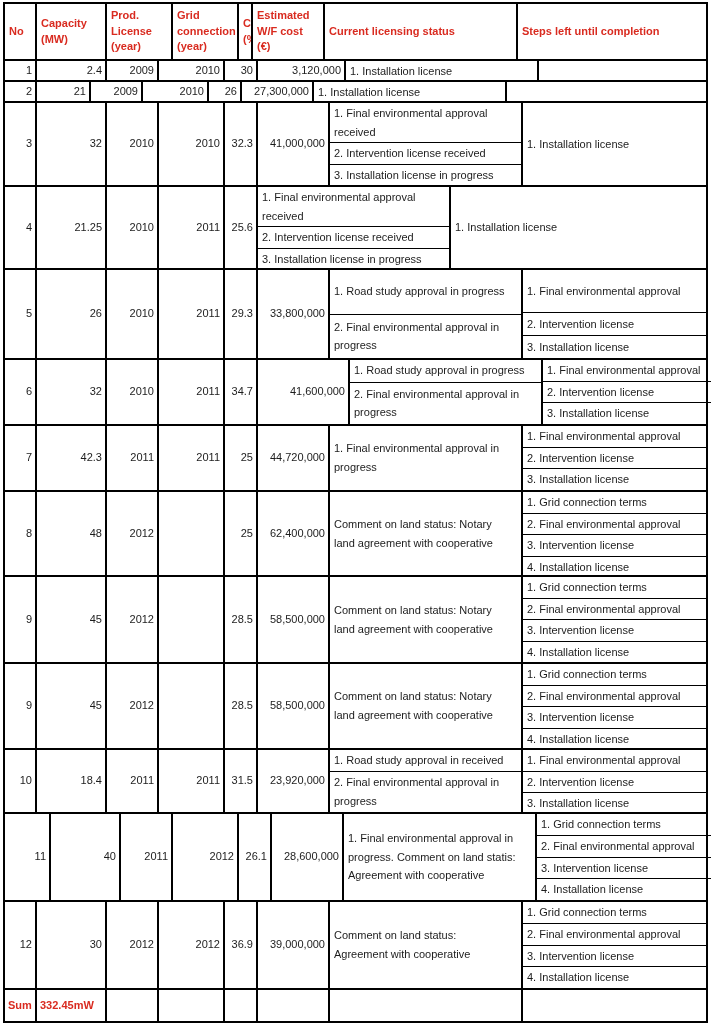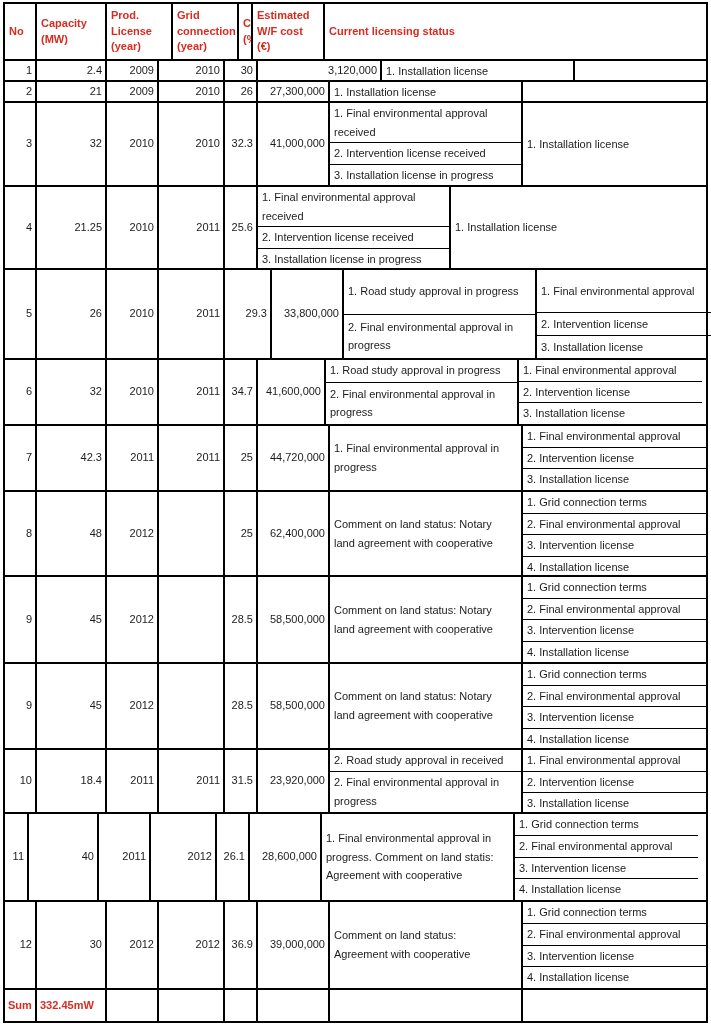--- a/index.html
+++ b/index.html
@@ -67,38 +67,39 @@
 (year)</div>
       <div class="cell h" style="width: 66px;">Grid
 connection
 (year)</div>
       <div class="cell h" style="width: 14px;">CF
 (%)</div>
       <div class="cell h" style="width: 72px;">Estimated
 W/F cost
 (€)</div>
       <div class="cell h" style="width: 193px;">Current licensing status</div>
+      <div class="cell h" style="width: 183px;">Steps left until completion</div>
     </div>
     <div class="t-row" style="height: 21px;">
       <div class="cell num" style="width: 32px;">1</div>
       <div class="cell num" style="width: 70px;">2.4</div>
       <div class="cell num" style="width: 52px;">2009</div>
       <div class="cell num" style="width: 66px;">2010</div>
       <div class="cell num" style="width: 33px;">30</div>
-      <div class="cell num" style="width: 88px; margin-left: 36px;">3,120,000</div>
+      <div class="cell num" style="width: 88px;">3,120,000</div>
       <div class="cell stack" style="width: 193px;">
         <div class="sub" style="flex: 1 1 0px;">1. Installation license</div>
       </div>
       <div class="cell stack" style="width: 183px;">
         <div class="sub" style="flex: 1 1 0px;"></div>
       </div>
     </div>
     <div class="t-row" style="height: 21px;">
       <div class="cell num" style="width: 32px;">2</div>
-      <div class="cell num" style="width: 70px; text-align: right;">21</div>
+      <div class="cell num" style="width: 54px; text-align: right;">21</div>
       <div class="cell num" style="width: 52px;">2009</div>
       <div class="cell num" style="width: 66px;">2010</div>
       <div class="cell num" style="width: 33px;">26</div>
       <div class="cell num" style="width: 72px;">27,300,000</div>
       <div class="cell stack" style="width: 193px;">
         <div class="sub" style="flex: 1 1 0px;">1. Installation license</div>
       </div>
       <div class="cell stack" style="width: 183px;">
         <div class="sub" style="flex: 1 1 0px;"></div>
       </div>
@@ -134,40 +135,40 @@
       </div>
       <div class="cell stack" style="width: 183px;">
         <div class="sub" style="flex: 1 1 0px;">1. Installation license</div>
       </div>
     </div>
     <div class="t-row" style="height: 90px;">
       <div class="cell num" style="width: 32px;">5</div>
       <div class="cell num" style="width: 70px;">26</div>
       <div class="cell num" style="width: 52px;">2010</div>
       <div class="cell num" style="width: 66px;">2011</div>
-      <div class="cell num" style="width: 33px; margin-left: 14px;">29.3</div>
+      <div class="cell num" style="width: 33px;">29.3</div>
       <div class="cell num" style="width: 72px;">33,800,000</div>
       <div class="cell stack" style="width: 193px;">
         <div class="sub" style="flex: 2 1 0px;">1. Road study approval in progress</div>
         <div class="sub" style="flex: 2 1 0px;">2. Final environmental approval in
 progress</div>
       </div>
       <div class="cell stack" style="width: 183px;">
         <div class="sub" style="flex: 2 1 0px;">1. Final environmental approval</div>
         <div class="sub" style="flex: 1 1 0px;">2. Intervention license</div>
         <div class="sub" style="flex: 1 1 0px;">3. Installation license</div>
       </div>
     </div>
     <div class="t-row" style="height: 66px;">
       <div class="cell num" style="width: 32px;">6</div>
       <div class="cell num" style="width: 70px;">32</div>
       <div class="cell num" style="width: 52px;">2010</div>
       <div class="cell num" style="width: 66px;">2011</div>
       <div class="cell num" style="width: 33px;">34.7</div>
-      <div class="cell num" style="width: 68px;">41,600,000</div>
+      <div class="cell num" style="width: 92px;">41,600,000</div>
       <div class="cell stack" style="width: 193px;">
         <div class="sub" style="flex: 1 1 0px;">1. Road study approval in progress</div>
         <div class="sub" style="flex: 2 1 0px;">2. Final environmental approval in
 progress</div>
       </div>
       <div class="cell stack" style="width: 183px;">
         <div class="sub" style="flex: 1 1 0px;">1. Final environmental approval</div>
         <div class="sub" style="flex: 1 1 0px;">2. Intervention license</div>
         <div class="sub" style="flex: 1 1 0px;">3. Installation license</div>
       </div>
@@ -244,32 +245,32 @@
       </div>
     </div>
     <div class="t-row" style="height: 64px;">
       <div class="cell num" style="width: 32px;">10</div>
       <div class="cell num" style="width: 70px;">18.4</div>
       <div class="cell num" style="width: 52px;">2011</div>
       <div class="cell num" style="width: 66px;">2011</div>
       <div class="cell num" style="width: 33px;">31.5</div>
       <div class="cell num" style="width: 72px;">23,920,000</div>
       <div class="cell stack" style="width: 193px;">
-        <div class="sub" style="flex: 1 1 0px;">2. Road study approval in received</div>
+        <div class="sub" style="flex: 1 1 0px;">1. Road study approval in received</div>
         <div class="sub" style="flex: 2 1 0px;">2. Final environmental approval in
 progress</div>
       </div>
       <div class="cell stack" style="width: 183px;">
         <div class="sub" style="flex: 1 1 0px;">1. Final environmental approval</div>
         <div class="sub" style="flex: 1 1 0px;">2. Intervention license</div>
         <div class="sub" style="flex: 1 1 0px;">3. Installation license</div>
       </div>
     </div>
     <div class="t-row" style="height: 88px;">
-      <div class="cell num" style="width: 24px;">11</div>
+      <div class="cell num" style="width: 46px;">11</div>
       <div class="cell num" style="width: 70px;">40</div>
       <div class="cell num" style="width: 52px;">2011</div>
       <div class="cell num" style="width: 66px;">2012</div>
       <div class="cell num" style="width: 33px;">26.1</div>
       <div class="cell num" style="width: 72px;">28,600,000</div>
       <div class="cell stack" style="width: 193px;">
         <div class="sub" style="flex: 1 1 0px;">1. Final environmental approval in
 progress. Comment on land statis:
 Agreement with cooperative</div>
       </div>

